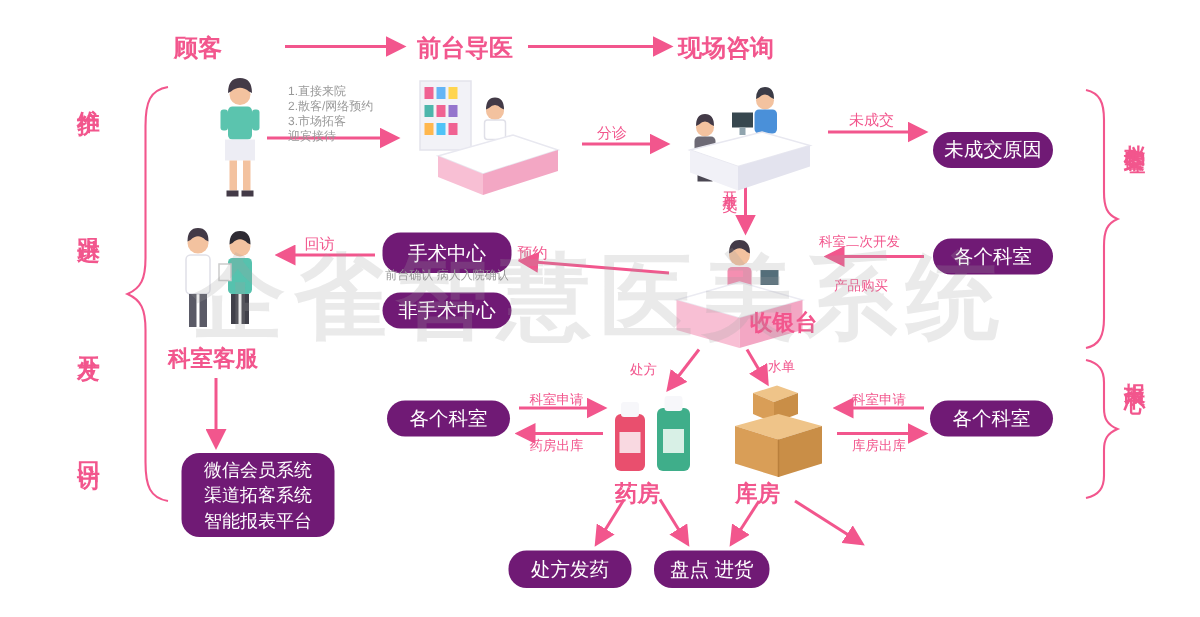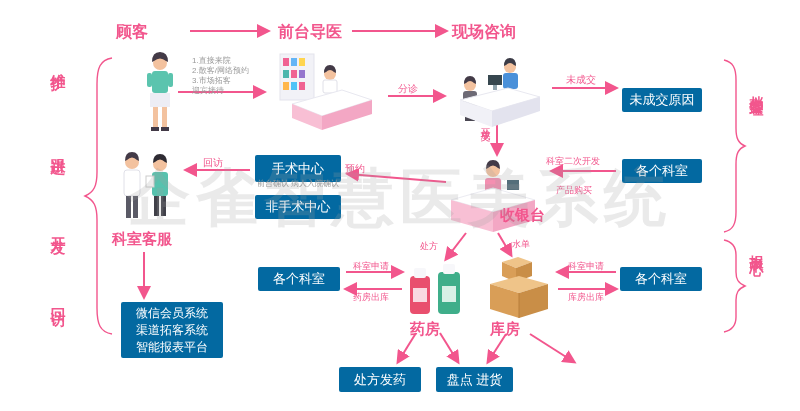--- a/index.html
+++ b/index.html
@@ -2,21 +2,21 @@
 <html><head>
 <meta charset="utf-8">
 <style>
   *{box-sizing:border-box;margin:0;padding:0}
   html,body{background:#fff}
   body{font-family:"Liberation Sans","DejaVu Sans",sans-serif}
   .canvas{position:relative;width:800px;height:411px;background:#fff;overflow:hidden}
   svg.lines{position:absolute;left:0;top:0;z-index:1}
   .illo{position:absolute;z-index:2}
   .plabel{position:absolute;color:#F2568D;font-weight:bold;font-size:16px;text-align:left;z-index:3;white-space:nowrap}
-  .pinkbox{position:absolute;background:#0369a1;color:#fff;font-size:13px;text-align:center;border-radius:2px;z-index:3;display:flex;align-items:center;justify-content:center}
+  .pinkbox{position:absolute;background:#701a75;color:#fff;font-size:13px;text-align:center;border-radius:12px;z-index:3;display:flex;align-items:center;justify-content:center}
   .member{flex-direction:column;font-size:12px;line-height:17px}
   .alabel{position:absolute;color:#F2568D;font-size:10px;z-index:3;white-space:nowrap}
   .alabel.s9{font-size:9px}
   .tinynote{position:absolute;color:#999;font-size:8px;line-height:10px;z-index:3;white-space:nowrap}
   .vtext{writing-mode:vertical-rl;text-orientation:upright;letter-spacing:2px}
   .sideL{position:absolute;left:48px;color:#F2568D;font-weight:bold;font-size:15px;z-index:3}
   .sideR{position:absolute;left:748px;color:#F2568D;font-weight:bold;font-size:14px;z-index:3}
   .watermark{position:absolute;left:0;right:0;top:156px;text-align:center;font-size:62px;font-weight:bold;
              color:rgba(160,160,160,0.22);letter-spacing:6px;white-space:nowrap;z-index:10;pointer-events:none}
 </style>

